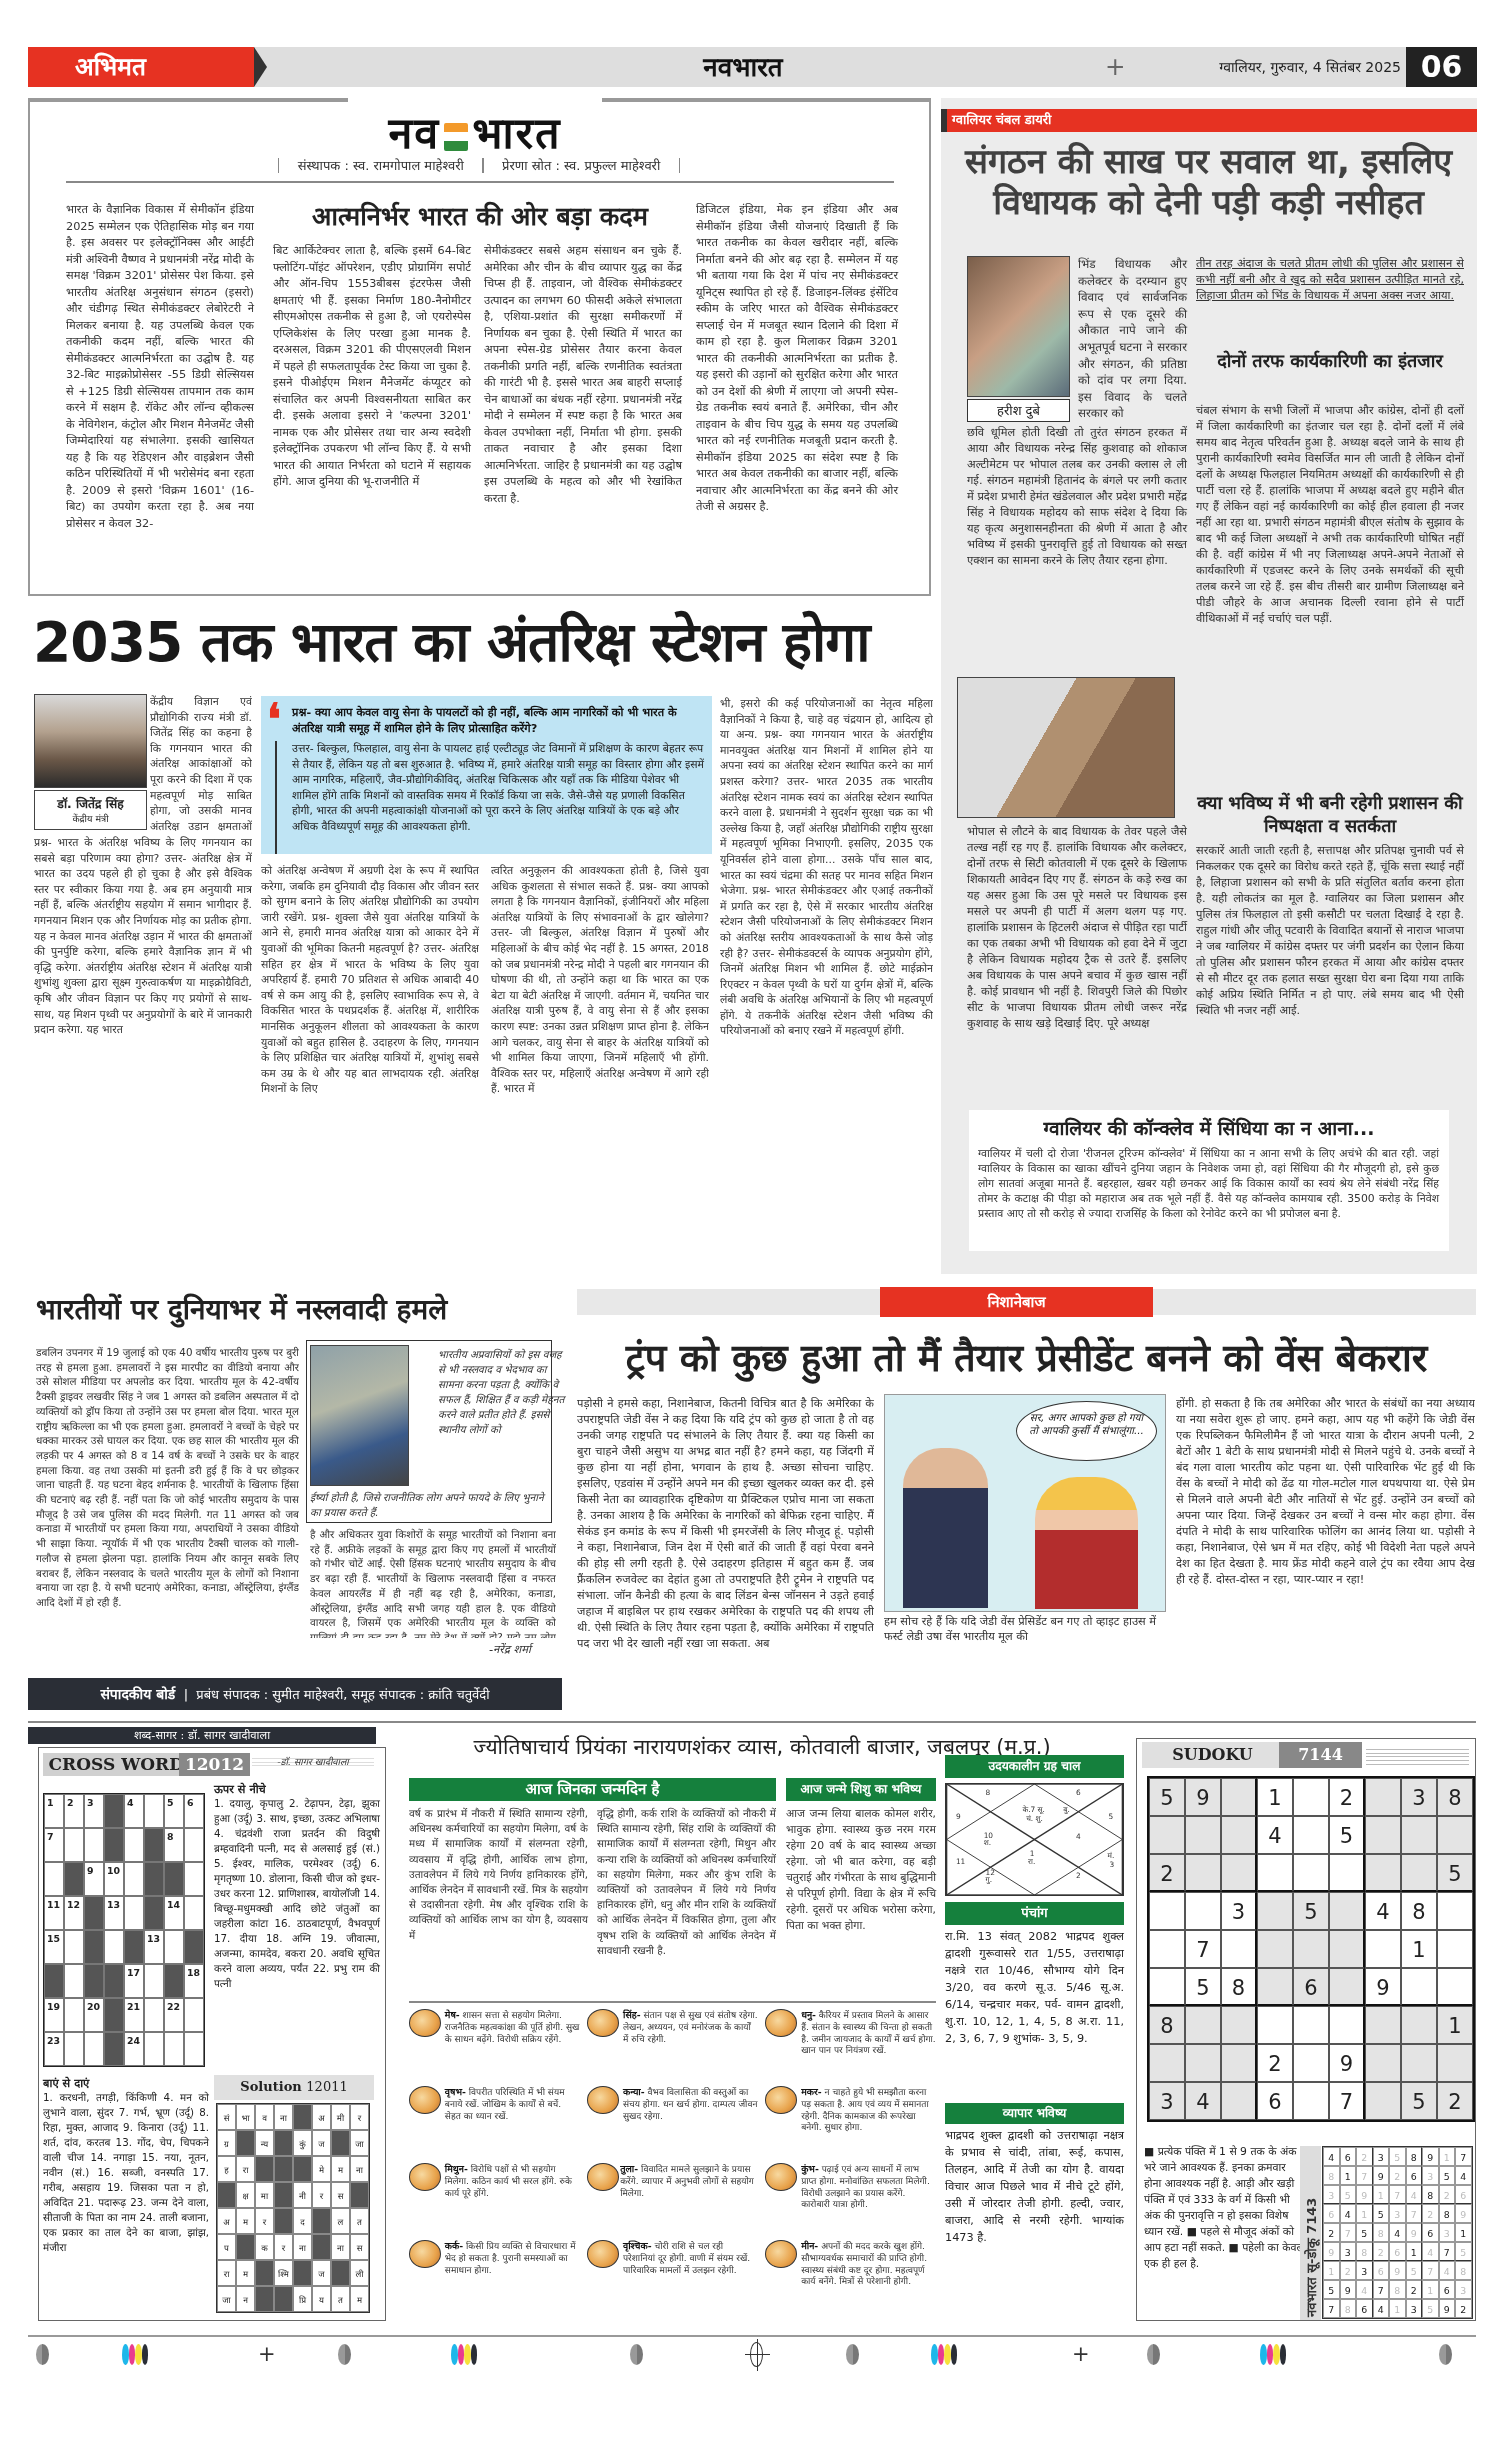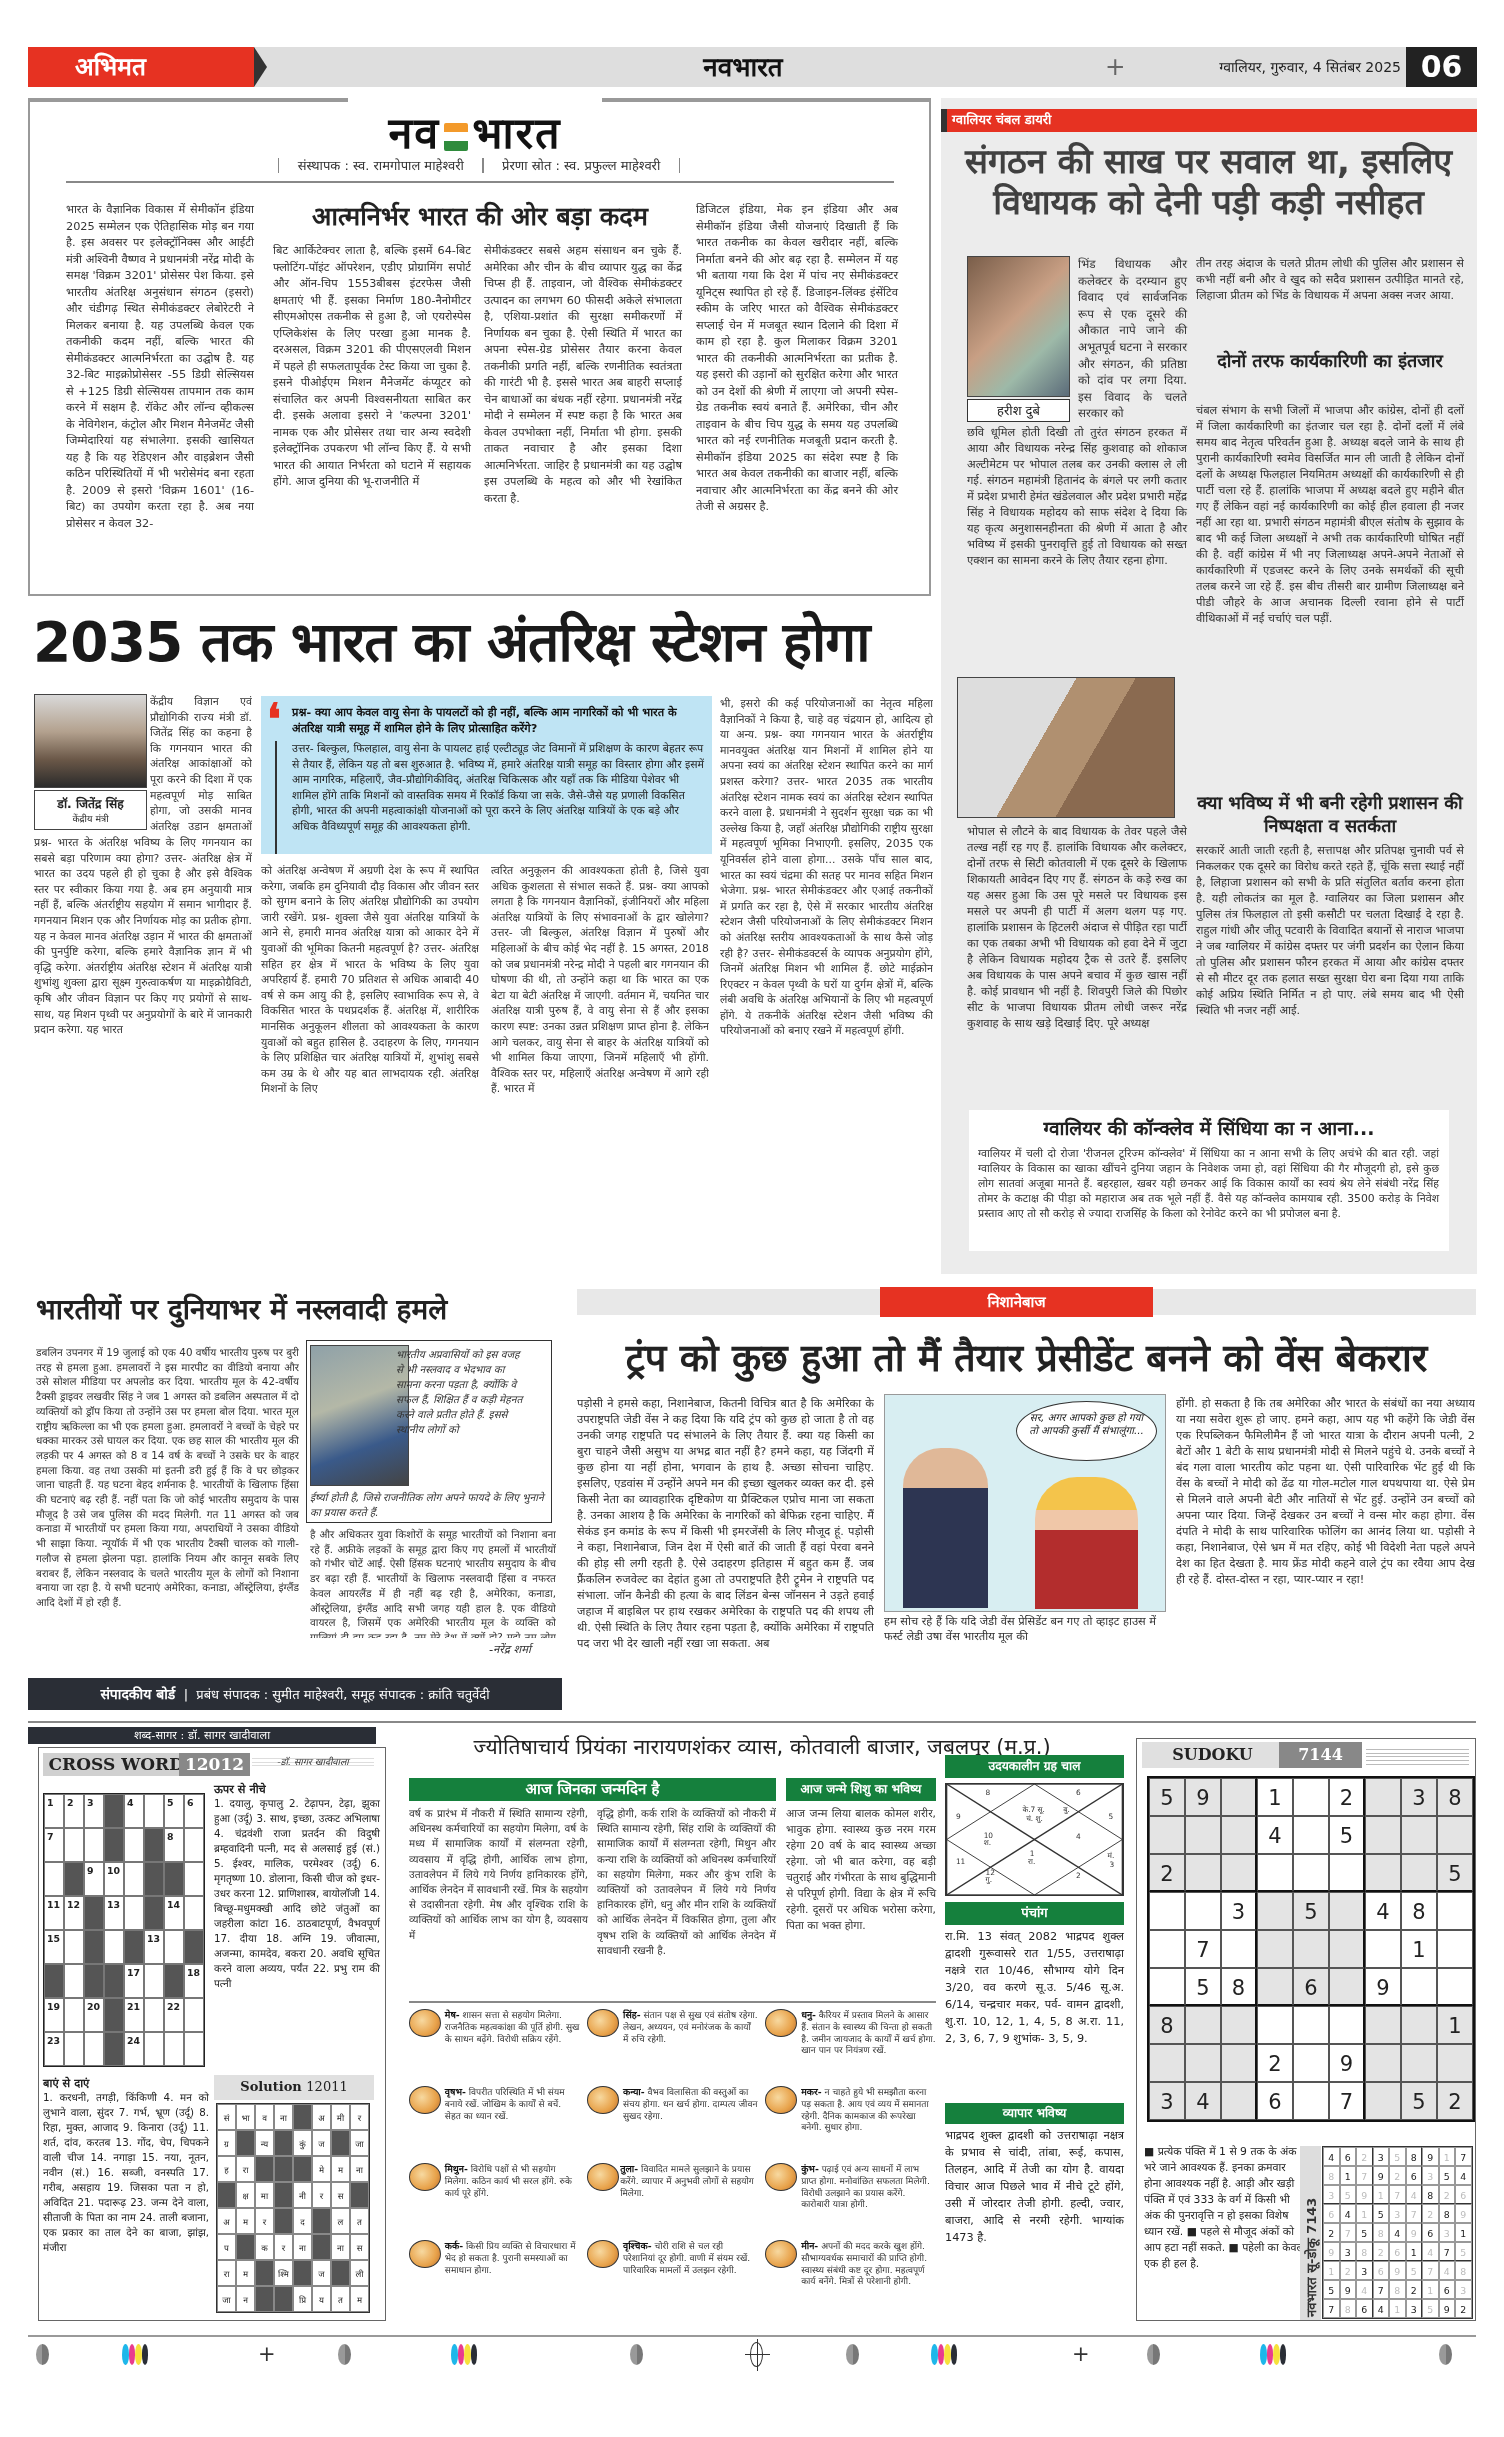--- a/index.html
+++ b/index.html
@@ -52,21 +52,21 @@
   .qa-box { left: 261px; top: 696px; width: 451px; height: 158px; background: #bfe4f4; }
   .qa-quote { left: 267px; top: 698px; color: #e63222; font-size: 43px; font-weight: bold; line-height: 43px; font-family: "DejaVu Serif", serif; }
   .qa-line { left: 275px; top: 741px; width: 1.9px; height: 113px; background: #333; }
   .qa-q { left: 292px; top: 705px; width: 414px; font-size: 11.3px; font-weight: bold; line-height: 16px; color: #111; }
   .qa-a { left: 292px; top: 741px; width: 414px; font-size: 10.8px; line-height: 15.5px; color: #222; }
   .body-col { font-size: 10.8px; line-height: 15.6px; color: #333; text-align: justify; }
 
   
   .racial-headline { left: 36px; top: 1289px; width: 527px; font-size: 28px; font-weight: bold; color: #222; }
   .racial-photo { left: 310px; top: 1345px; width: 99px; height: 141px; background: linear-gradient(160deg, #8fa1a8, #b4b8a7 40%, #3a5a8a 70%, #444); border: 0.9px solid #444; }
-  .racial-side { left: 396px; top: 1347px; width: 132px; font-size: 10.3px; font-style: italic; line-height: 15px; color: #333; }
+  .racial-side { left: 438px; top: 1347px; width: 132px; font-size: 10.3px; font-style: italic; line-height: 15px; color: #333; }
   .racial-box { left: 306px; top: 1340px; width: 246px; height: 183px; border: 0.9px solid #333; }
   .signature { left: 489px; top: 1641px; font-size: 11.3px; color: #333; font-style: italic; }
 
   
   .nish-band { left: 577px; top: 1289px; width: 899px; height: 26px; background: #e8e8e8; }
   .nish-tag { left: 880px; top: 1287px; width: 273px; height: 30px; background: #e63222; color: #fff; font-weight: bold; font-size: 15px; text-align: center; line-height: 30px; }
   .nish-headline { left: 577px; top: 1330px; width: 899px; text-align: center; font-size: 38px; font-weight: bold; color: #222; }
   .cartoon { left: 884px; top: 1394px; width: 282px; height: 218px; background: #d8eef2; border: 0.9px solid #999; }
   .cartoon-bubble { left: 1016px; top: 1401px; width: 141px; height: 60px; background: #fff; border: 0.9px solid #333; border-radius: 50%; font-size: 10.3px; font-style: italic; text-align: center; padding: 9.4px 9.4px; line-height: 13px; }
   .cartoon-fig1 { left: 903px; top: 1448px; width: 85px; height: 160px; background: linear-gradient(#e0b898 0 25%, #2d3552 25%); border-radius: 38px 38px 0 0; }
@@ -165,21 +165,21 @@
 
 <div class="abs gw-panel"></div>
 <div class="abs gw-tag"></div>
 <div class="abs gw-tag-bar"></div>
 <div class="abs gw-tag-label">ग्वालियर चंबल डायरी</div>
 <div class="abs gw-headline">संगठन की साख पर सवाल था, इसलिए विधायक को देनी पड़ी कड़ी नसीहत</div>
 <div class="abs photo" style="left:967px; top:256px; width:103px; height:141px;"></div>
 <div class="abs photo-caption-box" style="left:967px; top:399px; width:103px; height:22.6px; line-height:21px;">हरीश दुबे</div>
 <div class="abs gw-text" style="left:1078px; top:256px; width:109px; font-size:11.8px; line-height:16.6px;">भिंड विधायक और कलेक्टर के दरम्यान हुए विवाद एवं सार्वजनिक रूप से एक दूसरे की औकात नापे जाने की अभूतपूर्व घटना ने सरकार और संगठन, की प्रतिष्ठा को दांव पर लगा दिया. इस विवाद के चलते सरकार को</div>
 <div class="abs gw-text" style="left:967px; top:425px; width:220px;">छवि धूमिल होती दिखी तो तुरंत संगठन हरकत में आया और विधायक नरेन्द्र सिंह कुशवाह को शोकाज अल्टीमेटम पर भोपाल तलब कर उनकी क्लास ले ली गई. संगठन महामंत्री हितानंद के बंगले पर लगी कतार में प्रदेश प्रभारी हेमंत खंडेलवाल और प्रदेश प्रभारी महेंद्र सिंह ने विधायक महोदय को साफ संदेश दे दिया कि यह कृत्य अनुशासनहीनता की श्रेणी में आता है और भविष्य में इसकी पुनरावृत्ति हुई तो विधायक को सख्त एक्शन का सामना करने के लिए तैयार रहना होगा.</div>
-<div class="abs gw-text" style="left:1196px; top:256px; width:268px;">तीन तरह अंदाज के चलते प्रीतम लोधी की पुलिस और प्रशासन से कभी नहीं बनी और वे खुद को सदैव प्रशासन उत्पीड़ित मानते रहे, लिहाजा प्रीतम को भिंड के विधायक में अपना अक्स नजर आया.</div>
+<div class="abs gw-text" style="left:1196px; top:256px; width:268px;text-decoration:underline;">तीन तरह अंदाज के चलते प्रीतम लोधी की पुलिस और प्रशासन से कभी नहीं बनी और वे खुद को सदैव प्रशासन उत्पीड़ित मानते रहे, लिहाजा प्रीतम को भिंड के विधायक में अपना अक्स नजर आया.</div>
 <div class="abs gw-sub" style="left:1196px; top:350px; width:268px; font-size:18px; line-height:22.6px;">दोनों तरफ कार्यकारिणी का इंतजार</div>
 <div class="abs gw-text" style="left:1196px; top:403px; width:268px;">चंबल संभाग के सभी जिलों में भाजपा और कांग्रेस, दोनों ही दलों में जिला कार्यकारिणी का इंतजार चल रहा है. दोनों दलों में लंबे समय बाद नेतृत्व परिवर्तन हुआ है. अध्यक्ष बदले जाने के साथ ही पुरानी कार्यकारिणी स्वमेव विसर्जित मान ली जाती है लेकिन दोनों दलों के अध्यक्ष फिलहाल नियमितम अध्यक्षों की कार्यकारिणी से ही पार्टी चला रहे हैं. हालांकि भाजपा में अध्यक्ष बदले हुए महीने बीत गए हैं लेकिन वहां नई कार्यकारिणी का कोई हील हवाला ही नजर नहीं आ रहा था. प्रभारी संगठन महामंत्री बीएल संतोष के सुझाव के बाद भी कई जिला अध्यक्षों ने अभी तक कार्यकारिणी घोषित नहीं की है. वहीं कांग्रेस में भी नए जिलाध्यक्ष अपने-अपने नेताओं से कार्यकारिणी में एडजस्ट करने के लिए उनके समर्थकों की सूची तलब करने जा रहे हैं. इस बीच तीसरी बार ग्रामीण जिलाध्यक्ष बने पीडी जौहरे के आज अचानक दिल्ली रवाना होने से पार्टी वीथिकाओं में नई चर्चाएं चल पड़ीं.</div>
 <div class="abs gw-photo2"></div>
 <div class="abs gw-text" style="left:967px; top:824px; width:220px;">भोपाल से लौटने के बाद विधायक के तेवर पहले जैसे तल्ख नहीं रह गए हैं. हालांकि विधायक और कलेक्टर, दोनों तरफ से सिटी कोतवाली में एक दूसरे के खिलाफ शिकायती आवेदन दिए गए हैं. संगठन के कड़े रुख का यह असर हुआ कि उस पूरे मसले पर विधायक इस मसले पर अपनी ही पार्टी में अलग थलग पड़ गए. हालांकि प्रशासन के हिटलरी अंदाज से पीड़ित रहा पार्टी का एक तबका अभी भी विधायक को हवा देने में जुटा है लेकिन विधायक महोदय ट्रैक से उतरे हैं. इसलिए अब विधायक के पास अपने बचाव में कुछ खास नहीं है. कोई प्रावधान भी नहीं है. शिवपुरी जिले की पिछोर सीट के भाजपा विधायक प्रीतम लोधी जरूर नरेंद्र कुशवाह के साथ खड़े दिखाई दिए. पूरे अध्यक्ष</div>
 <div class="abs gw-sub" style="left:1196px; top:792px; width:268px; font-size:18px; line-height:22.6px;">क्या भविष्य में भी बनी रहेगी प्रशासन की निष्पक्षता व सतर्कता</div>
 <div class="abs gw-text" style="left:1196px; top:843px; width:268px;">सरकारें आती जाती रहती है, सत्तापक्ष और प्रतिपक्ष चुनावी पर्व से निकलकर एक दूसरे का विरोध करते रहते हैं, चूंकि सत्ता स्थाई नहीं है, लिहाजा प्रशासन को सभी के प्रति संतुलित बर्ताव करना होता है. यही लोकतंत्र का मूल है. ग्वालियर का जिला प्रशासन और पुलिस तंत्र फिलहाल तो इसी कसौटी पर चलता दिखाई दे रहा है. राहुल गांधी और जीतू पटवारी के विवादित बयानों से नाराज भाजपा ने जब ग्वालियर में कांग्रेस दफ्तर पर जंगी प्रदर्शन का ऐलान किया तो पुलिस और प्रशासन फौरन हरकत में आया और कांग्रेस दफ्तर से सौ मीटर दूर तक हलात सख्त सुरक्षा घेरा बना दिया गया ताकि कोई अप्रिय स्थिति निर्मित न हो पाए. लंबे समय बाद भी ऐसी स्थिति भी नजर नहीं आई.</div>
 <div class="abs sindhia-box"></div>
 <div class="abs sindhia-title">ग्वालियर की कॉन्क्लेव में सिंधिया का न आना...</div>
 <div class="abs sindhia-text">ग्वालियर में चली दो रोजा 'रीजनल टूरिज्म कॉन्क्लेव' में सिंधिया का न आना सभी के लिए अचंभे की बात रही. जहां ग्वालियर के विकास का खाका खींचने दुनिया जहान के निवेशक जमा हो, वहां सिंधिया की गैर मौजूदगी हो, इसे कुछ लोग सातवां अजूबा मानते हैं. बहरहाल, खबर यही छनकर आई कि विकास कार्यों का स्वयं श्रेय लेने संबंधी नरेंद्र सिंह तोमर के कटाक्ष की पीड़ा को महाराज अब तक भूले नहीं हैं. वैसे यह कॉन्क्लेव कामयाब रही. 3500 करोड़ के निवेश प्रस्ताव आए तो सौ करोड़ से ज्यादा राजसिंह के किला को रेनोवेट करने का भी प्रपोजल बना है.</div>
 

